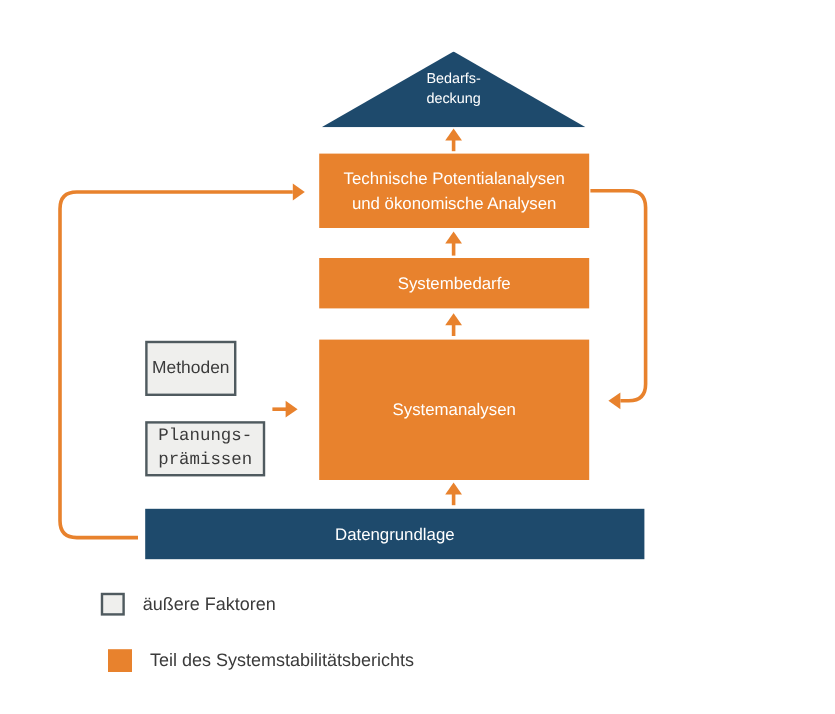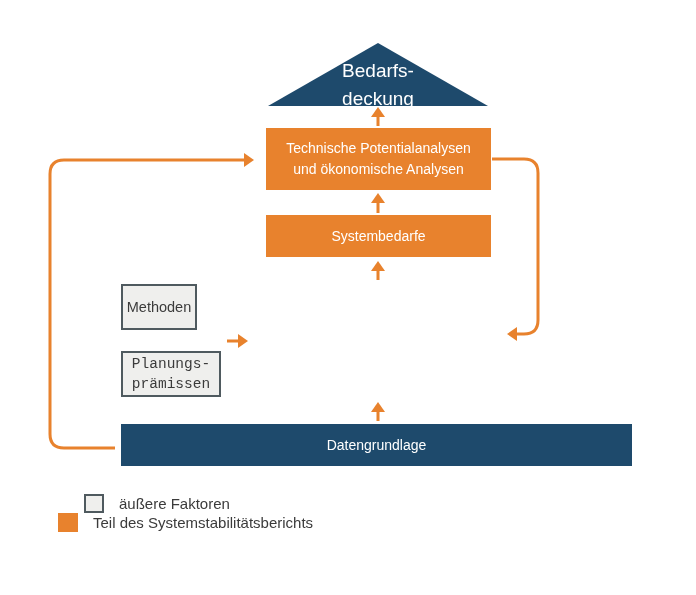--- a/index.html
+++ b/index.html
@@ -57,52 +57,52 @@
     border: 2px solid var(--gray-border);
     color: var(--text-dark);
     font-size: 14.5px;
     line-height: 1.4;
   }
   #box-technische   { left: 266px; top: 128px; width: 225px; height: 62px; }
   #box-systembedarfe{ left: 266px; top: 215px; width: 225px; height: 42px; }
   #box-systemanalysen{ left: 266px; top: 283px; width: 225px; height: 117px; }
   #box-methoden     { left: 121px; top: 284px; width: 76px; height: 46px; }
   #box-planung      { left: 121px; top: 351px; width: 100px; height: 46px; font-family: Liberation Mono, monospace; }
-  #box-datengrundlage{ left: 121px; top: 424px; width: 511px; height: 42px; }
+  #box-datengrundlage{ left: 121px; top: 424px; width: 416px; height: 42px; }
 
   .triangle-svg {
     position: absolute;
     left: 268px;
     top: 43px;
     width: 220px;
     height: 63px;
   }
   .triangle-svg polygon { fill: var(--navy); }
   .tri-label {
     position: absolute;
     left: 318px;
     top: 57px;
     width: 120px;
     text-align: center;
     color: #ffffff;
-    font-size: 19px;
+    font-size: 12px;
     line-height: 1.45;
     white-space: pre-line;
   }
 
   .legend-row {
     position: absolute;
     left: 58px;
     display: flex;
     align-items: center;
     gap: 15px;
     height: 22px;
   }
   #legend-row-gray   { top: 492px; padding-left: 26px; }
-  #legend-row-orange { top: 511px; }
+  #legend-row-orange { top: 539px; margin-left: 32px; }
   .swatch {
     width: 20px;
     height: 19px;
     box-sizing: border-box;
     flex: 0 0 auto;
   }
   .swatch.gray {
     background: var(--gray-fill);
     border: 2px solid var(--gray-border);
   }
@@ -162,20 +162,21 @@
     <polygon points="110,0 220,63 0,63"></polygon>
   </svg>
   <div class="tri-label">Bedarfs-
 deckung</div>
 
   <div class="box orange" id="box-systembedarfe">Systembedarfe</div>
 
   <div class="box orange" id="box-technische">Technische Potentialanalysen
 und ökonomische Analysen</div>
 
+  <div class="box orange" id="box-systemanalysen">Systemanalysen</div>
 
   <div class="box gray" id="box-methoden">Methoden</div>
 
   <div class="box gray" id="box-planung">Planungs-
 prämissen</div>
 
   <div class="box navy" id="box-datengrundlage">Datengrundlage</div>
 
   <div class="legend-row" id="legend-row-gray">
     <span class="swatch gray"></span>

